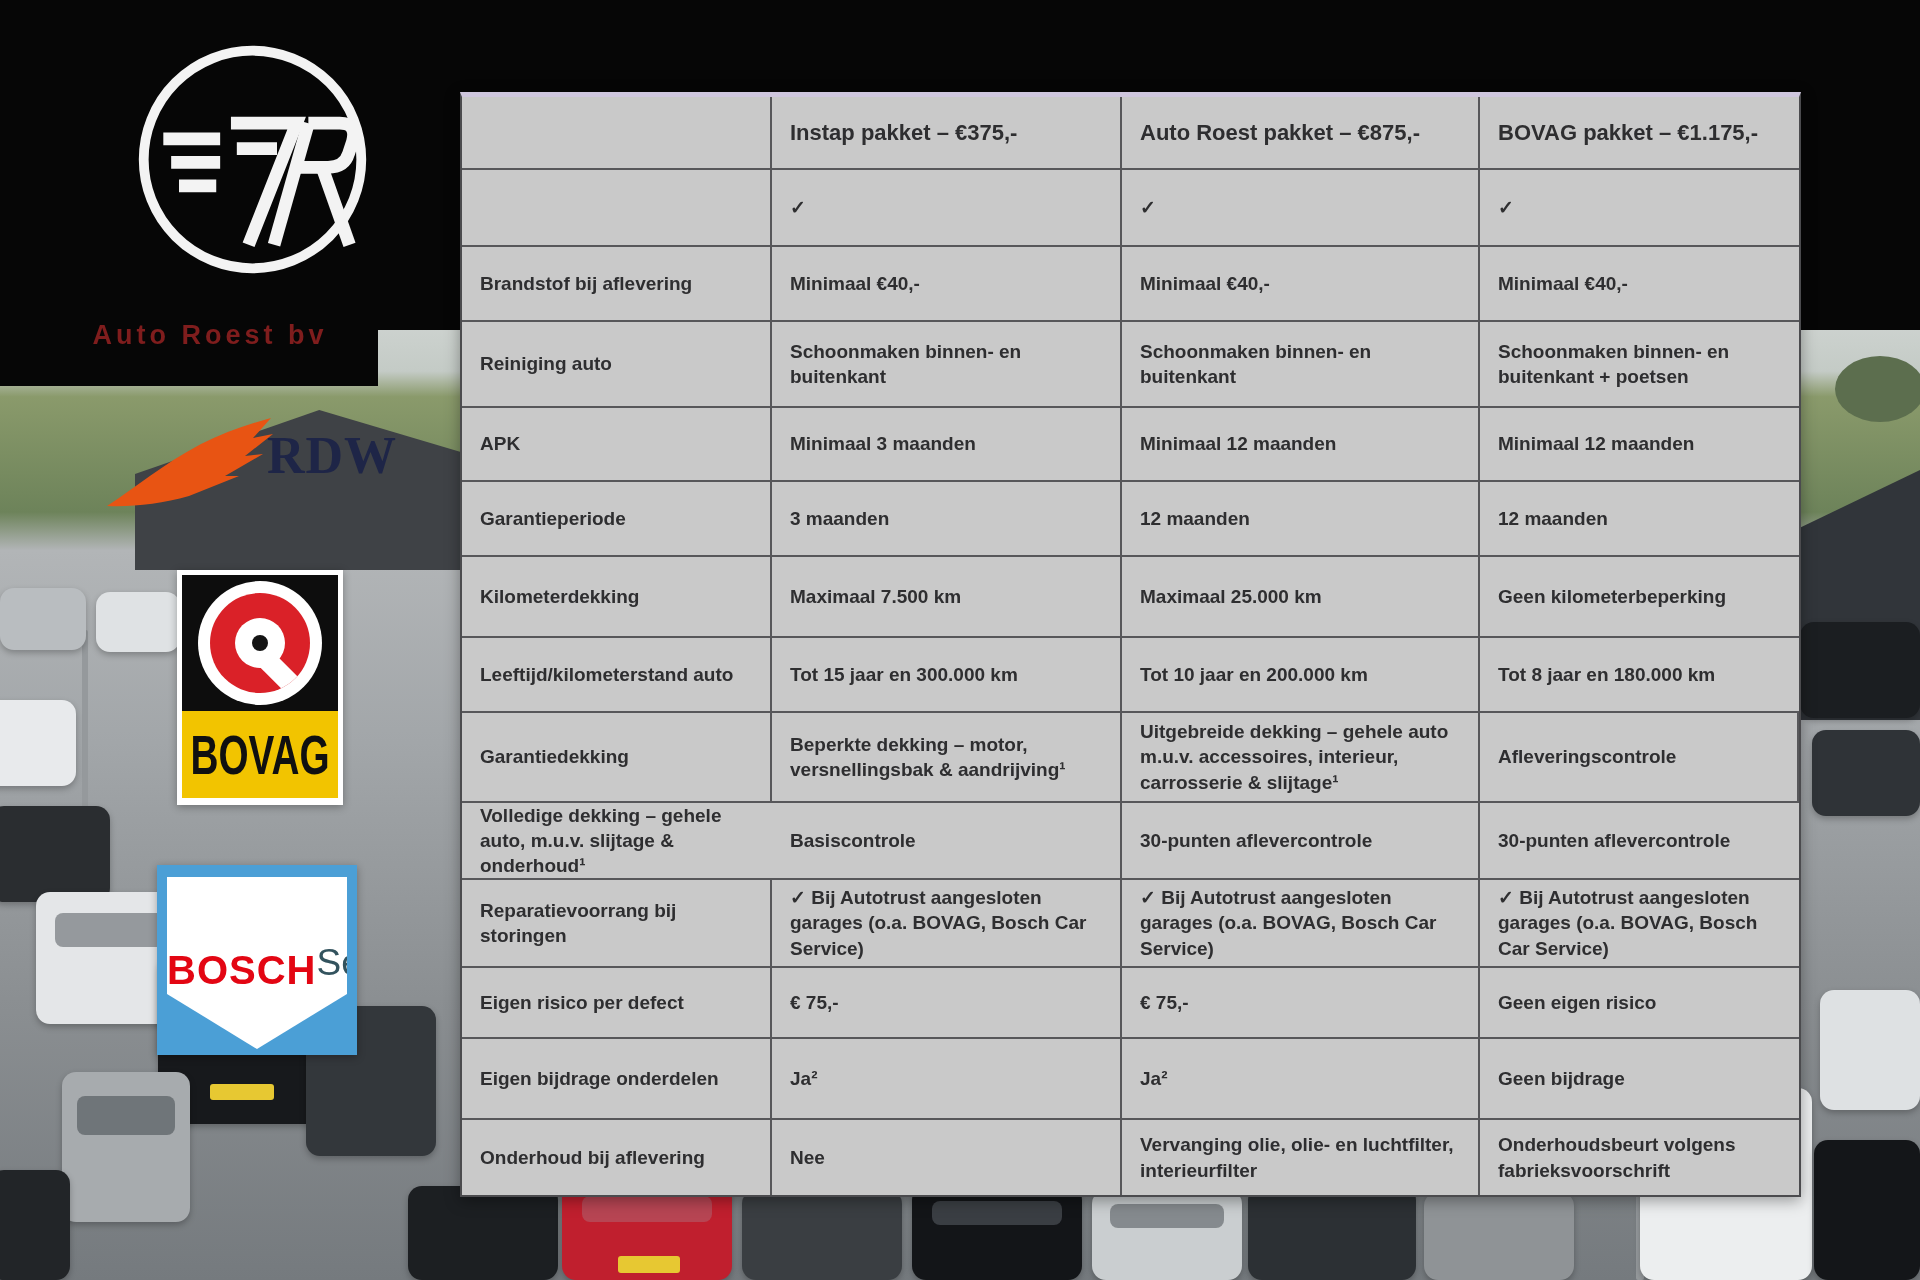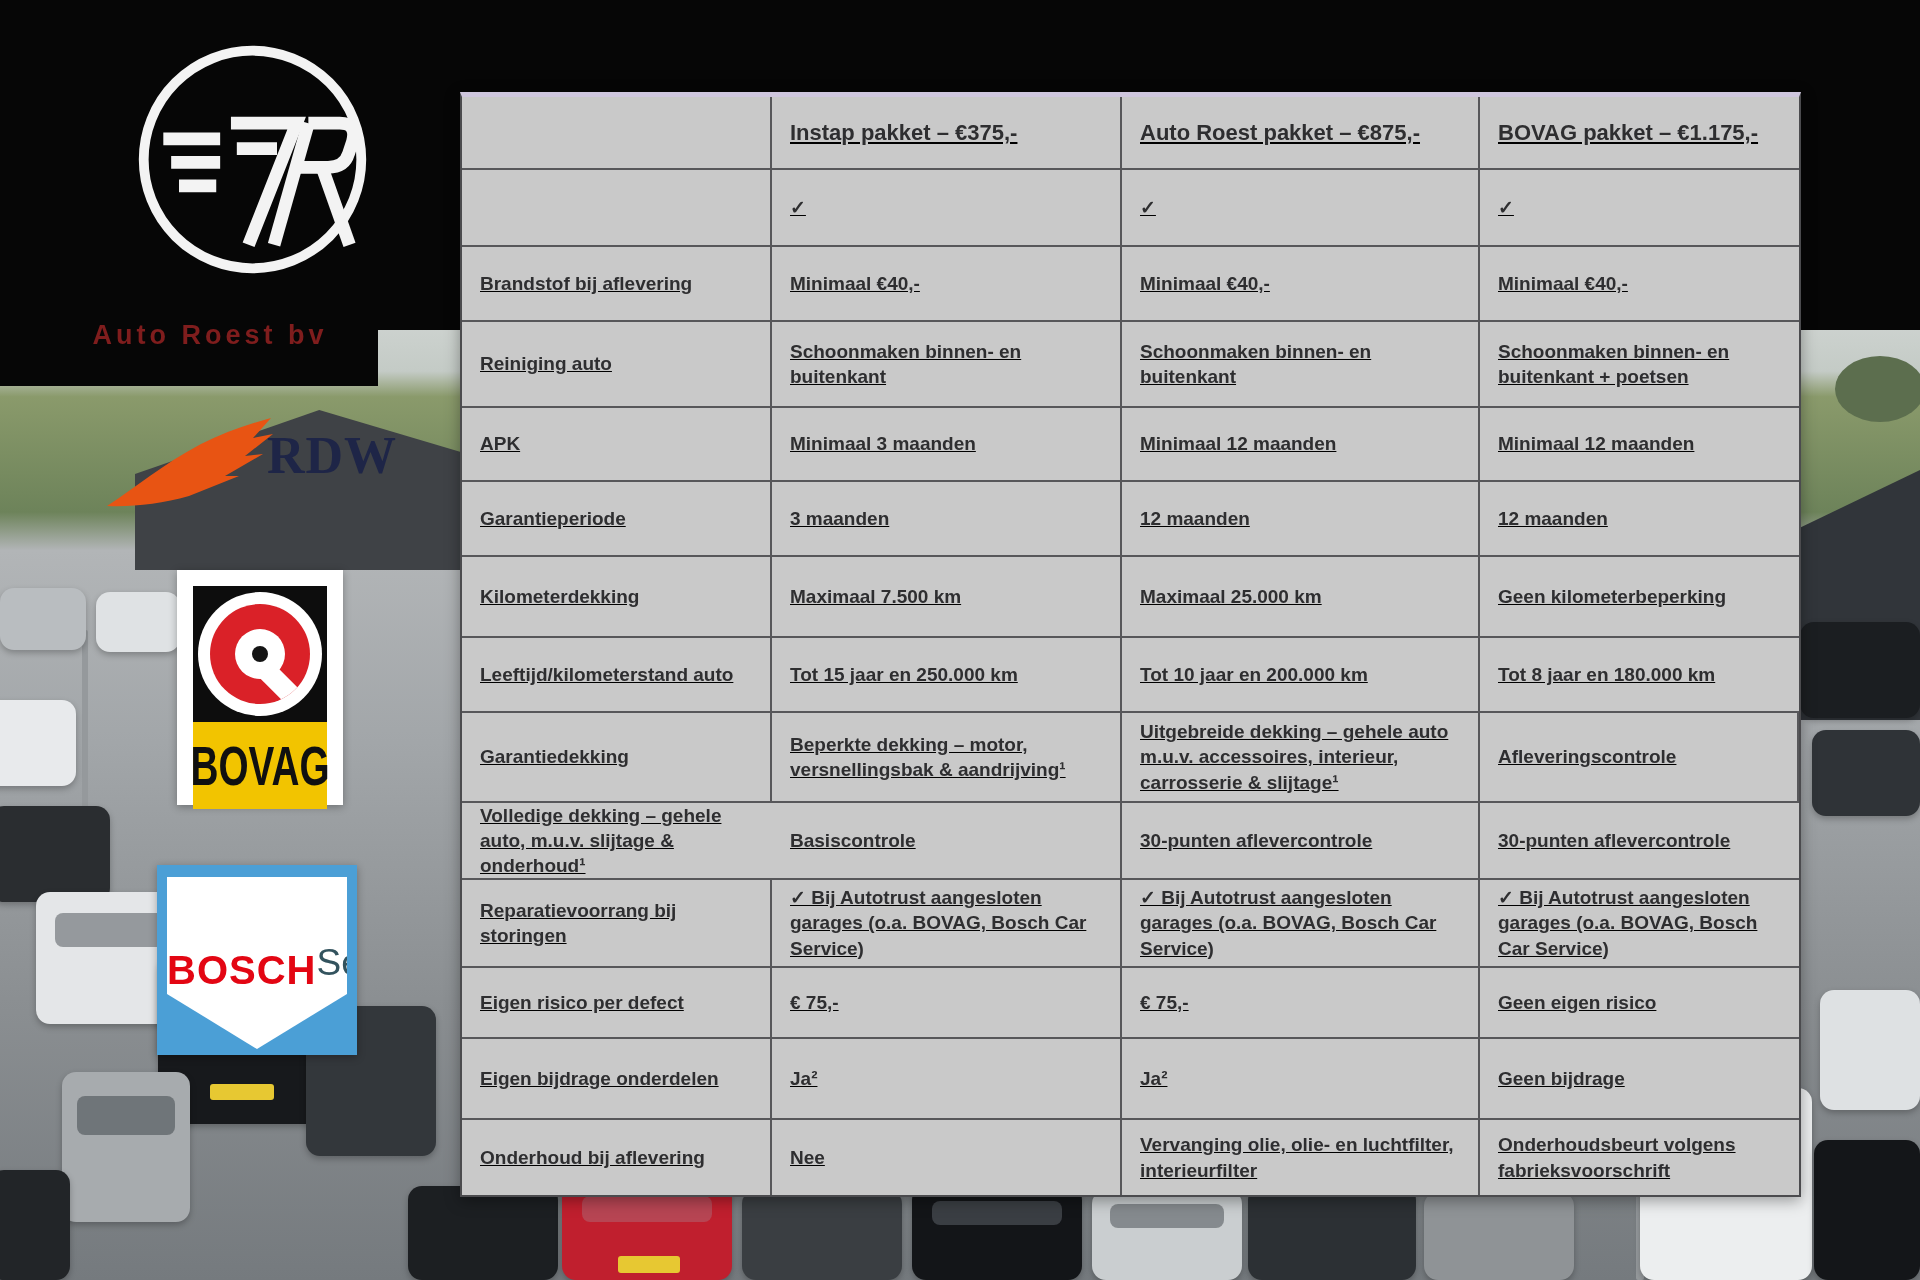--- a/index.html
+++ b/index.html
@@ -23,21 +23,21 @@
   .band{position:absolute;background:#060606;}
   .brand-name{position:absolute;left:60px;top:320px;width:300px;text-align:center;
     color:#7f1d1d;font-size:27px;font-weight:700;letter-spacing:4px;}
 
   .rdw{position:absolute;left:105px;top:408px;width:310px;height:110px;}
   .rdw-text{position:absolute;left:162px;top:18px;
     font-family:"Liberation Serif",serif;font-weight:600;font-size:52px;
     color:var(--rdw-navy,#1e2547);letter-spacing:1px;text-align:center;}
 
   .bovag{position:absolute;left:177px;top:570px;width:166px;height:235px;
-    background:#fff;padding:16px;box-sizing:border-box;box-shadow:0 2px 8px rgba(0,0,0,.3);}
+    background:#fff;padding:5px;box-sizing:border-box;box-shadow:0 2px 8px rgba(0,0,0,.3);}
   .bovag-top{position:relative;height:136px;background:#0d0d0d;
     display:flex;align-items:center;justify-content:center;}
   .bv-white{width:124px;height:124px;border-radius:50%;background:#fff;
     display:flex;align-items:center;justify-content:center;position:relative;}
   .bv-red{width:100px;height:100px;border-radius:50%;
     background:var(--bovag-red,#da2128);position:relative;overflow:hidden;}
   .bv-stem{position:absolute;left:50%;top:50%;width:52px;height:20px;background:#fff;
     transform-origin:0 50%;transform:translate(-2px,-2px) rotate(45deg);}
   .bv-ring{position:absolute;left:50%;top:50%;transform:translate(-50%,-50%);
     width:50px;height:50px;border-radius:50%;background:#fff;
@@ -172,21 +172,21 @@
     <div class="bosch-shield">
       <span class="bosch-l1">BOSCH</span>
       <span class="bosch-l2">Service</span>
       <svg viewBox="0 0 48 48" width="46" height="46" style="margin-top:2px;">
         <circle cx="24" cy="24" r="18" fill="none" stroke="#3f4c55" stroke-width="3.4"></circle>
         <path d="M16 15 L16 33 M32 15 L32 33 M16 20 H32 M16 28 H32" stroke="#3f4c55" stroke-width="3.4" fill="none"></path>
       </svg>
     </div>
   </div>
 
-  <div class="pkg-table" style="grid-template-columns: 310px 350px 358px 319px; grid-template-rows: 73px 77px 75px 86px 74px 75px 81px 75px 90px 77px 88px 71px 81px 75px; text-decoration: underline;">
+  <div class="pkg-table" style="grid-template-columns: 310px 350px 358px 319px; grid-template-rows: 73px 77px 75px 86px 74px 75px 81px 75px 90px 77px 88px 71px 81px 75px;">
       <div class="cell hdr">
         <span></span>
       </div>
       <div class="cell hdr">
         <span>Instap pakket – €375,-</span>
       </div>
       <div class="cell hdr">
         <span>Auto Roest pakket – €875,-</span>
       </div>
       <div class="cell hdr last-col">
@@ -261,21 +261,21 @@
       <div class="cell val">
         <span>Maximaal 25.000 km</span>
       </div>
       <div class="cell val last-col">
         <span>Geen kilometerbeperking</span>
       </div>
       <div class="cell lbl">
         <span>Leeftijd/kilometerstand auto</span>
       </div>
       <div class="cell val">
-        <span>Tot 15 jaar en 250.000 km</span>
+        <span>Tot 15 jaar en 300.000 km</span>
       </div>
       <div class="cell val">
         <span>Tot 10 jaar en 200.000 km</span>
       </div>
       <div class="cell val last-col">
         <span>Tot 8 jaar en 180.000 km</span>
       </div>
       <div class="cell lbl">
         <span>Garantiedekking</span>
       </div>

